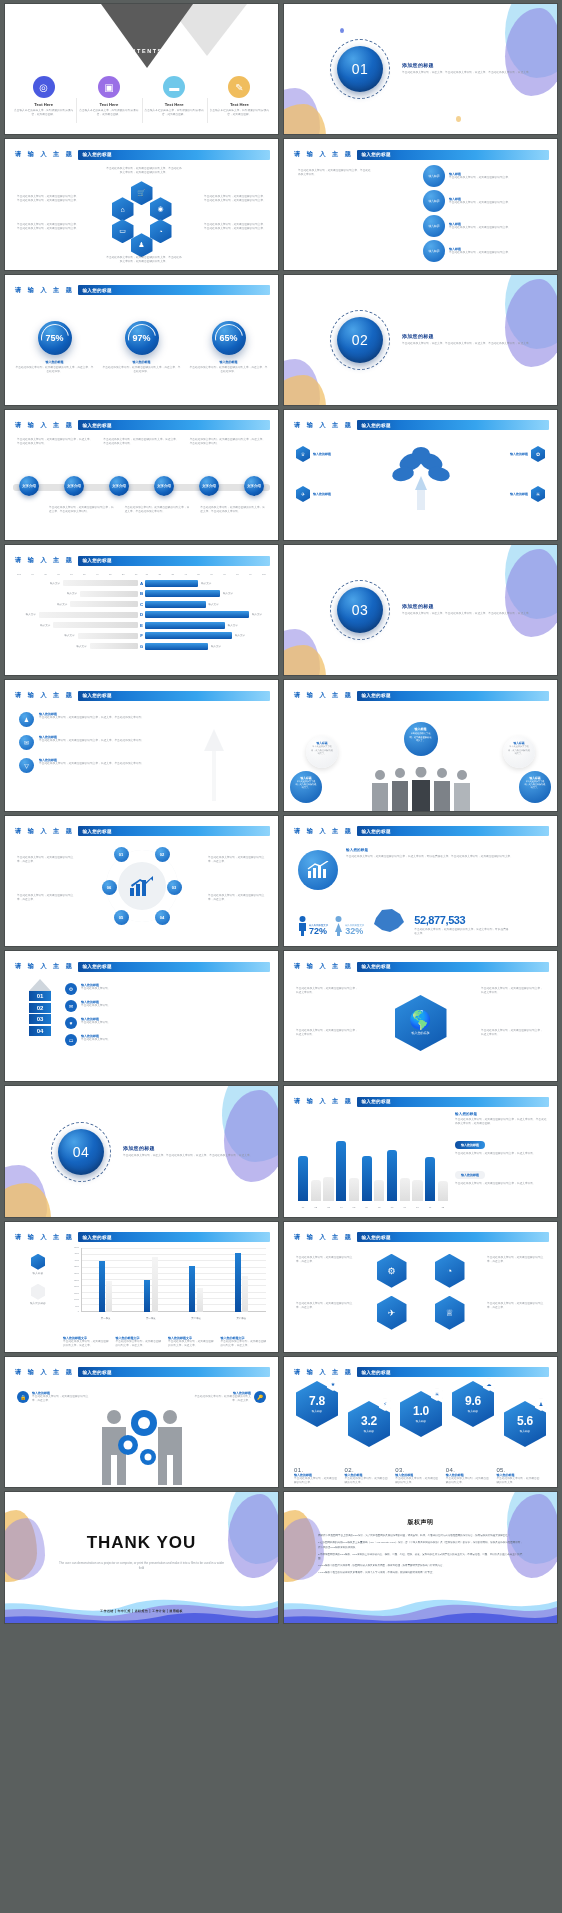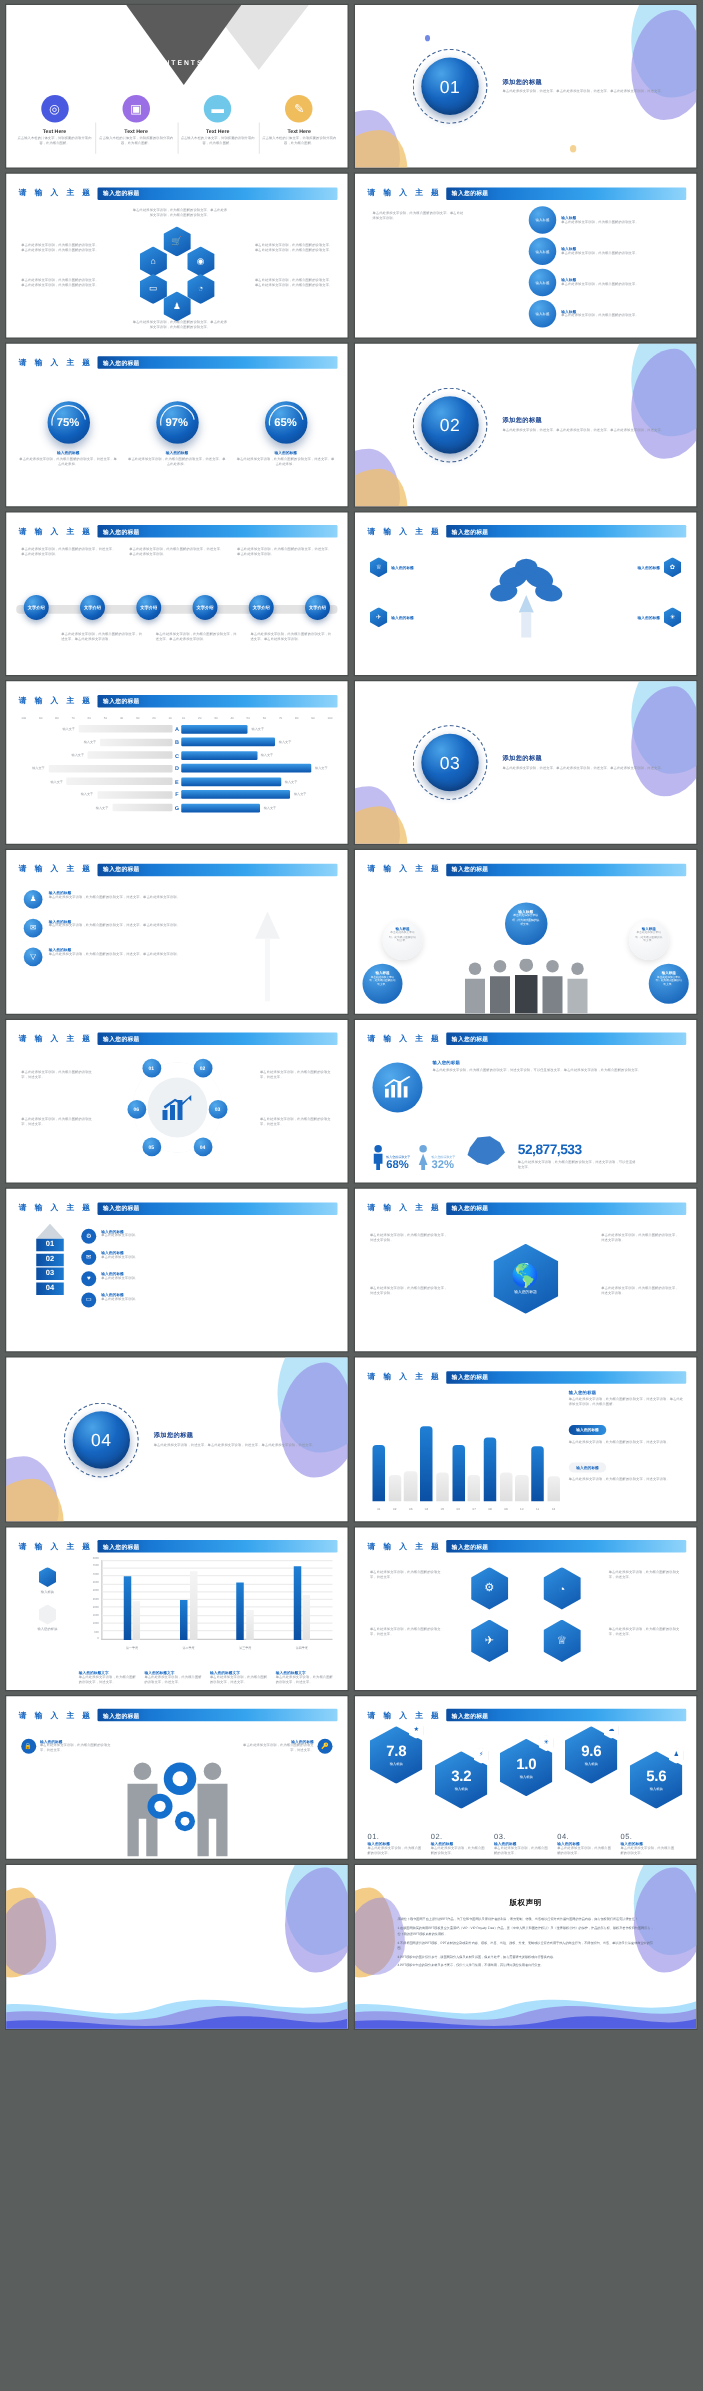--- a/index.html
+++ b/index.html
@@ -630,21 +630,21 @@
       <div class="ph" style="margin-top:3px">单击此处添加文字说明，此为概念图解的说明文字，简述文字说明，可以任意修改文字。单击此处添加文字说明，此为概念图解的说明文字。</div>
     </div>
     <div style="position:absolute;left:14px;bottom:10px;display:flex;align-items:flex-end;gap:6px">
       <div style="display:flex;align-items:flex-end;gap:2px">
         <svg width="9" height="20" viewBox="0 0 9 20">
             <circle cx="4.5" cy="3" r="3" fill="#1565c0"></circle>
             <path d="M1 7h7v8H6v5H3v-5H1z" fill="#1565c0"></path>
           </svg>
         <div>
             <div style="font-size:2.4px;color:#1565c0">输入您的标题文字</div>
-        <div style="font-size:9px;color:#1565c0;font-weight:bold;line-height:1">68%</div>
+        <div style="font-size:9px;color:#1565c0;font-weight:bold;line-height:1">72%</div>
           </div>
       </div>
       <div style="display:flex;align-items:flex-end;gap:2px">
         <svg width="9" height="20" viewBox="0 0 9 20">
             <circle cx="4.5" cy="3" r="3" fill="#6fa8dc"></circle>
             <path d="M4.5 7 L8 16H1z" fill="#6fa8dc"></path>
             <path d="M3 16h3v4H3z" fill="#6fa8dc"></path>
           </svg>
         <div>
             <div style="font-size:2.4px;color:#6fa8dc">输入您的标题文字</div>
@@ -1009,20 +1009,25 @@
       <div class="blob" style="width:64px;height:92px;right:-14px;top:-20px;background:#9fd9f5;"></div>
       <div class="blob" style="width:54px;height:84px;right:-4px;top:2px;background:#8f87e3;opacity:.6"></div>
       <div class="blob" style="width:52px;height:72px;left:-20px;top:18px;background:#f0c06a;opacity:.8"></div>
       <div class="blob" style="width:46px;height:62px;left:-6px;top:26px;background:#8f87e3;opacity:.5"></div>
     </div>
     <svg class="wave" viewBox="0 0 300 46" preserveAspectRatio="none">
       <path d="M0 26 C50 8 100 40 150 22 C200 6 250 34 300 18 L300 46 L0 46z" fill="#8fd4fb" opacity=".75"></path>
       <path d="M0 32 C60 14 110 44 160 28 C215 10 258 38 300 24 L300 46 L0 46z" fill="#8f87e3" opacity=".75"></path>
       <path d="M0 38 C60 24 120 46 180 34 C235 22 265 42 300 32 L300 46 L0 46z" fill="#4a5ae0" opacity=".9"></path>
     </svg>
+    <div class="ty">
+      <h1>THANK YOU</h1>
+      <p style="padding:0 52px">The user can demonstration on a projector or computer, or print the presentation and make it into a film to be used in a wider field</p>
+      <div class="foot">工作总结 | 年中汇报 | 述职报告 | 工作计划 | 通用模板</div>
+    </div>
   </div>
 
   <div class="slide">
     <div class="blobs">
       <div class="blob" style="width:64px;height:92px;right:-14px;top:-20px;background:#9fd9f5;"></div>
       <div class="blob" style="width:54px;height:84px;right:-4px;top:2px;background:#8f87e3;opacity:.6"></div>
       <div class="blob" style="width:52px;height:72px;left:-20px;top:18px;background:#f0c06a;opacity:.8"></div>
       <div class="blob" style="width:46px;height:62px;left:-6px;top:26px;background:#8f87e3;opacity:.5"></div>
     </div>
     <svg class="wave" viewBox="0 0 300 46" preserveAspectRatio="none">

